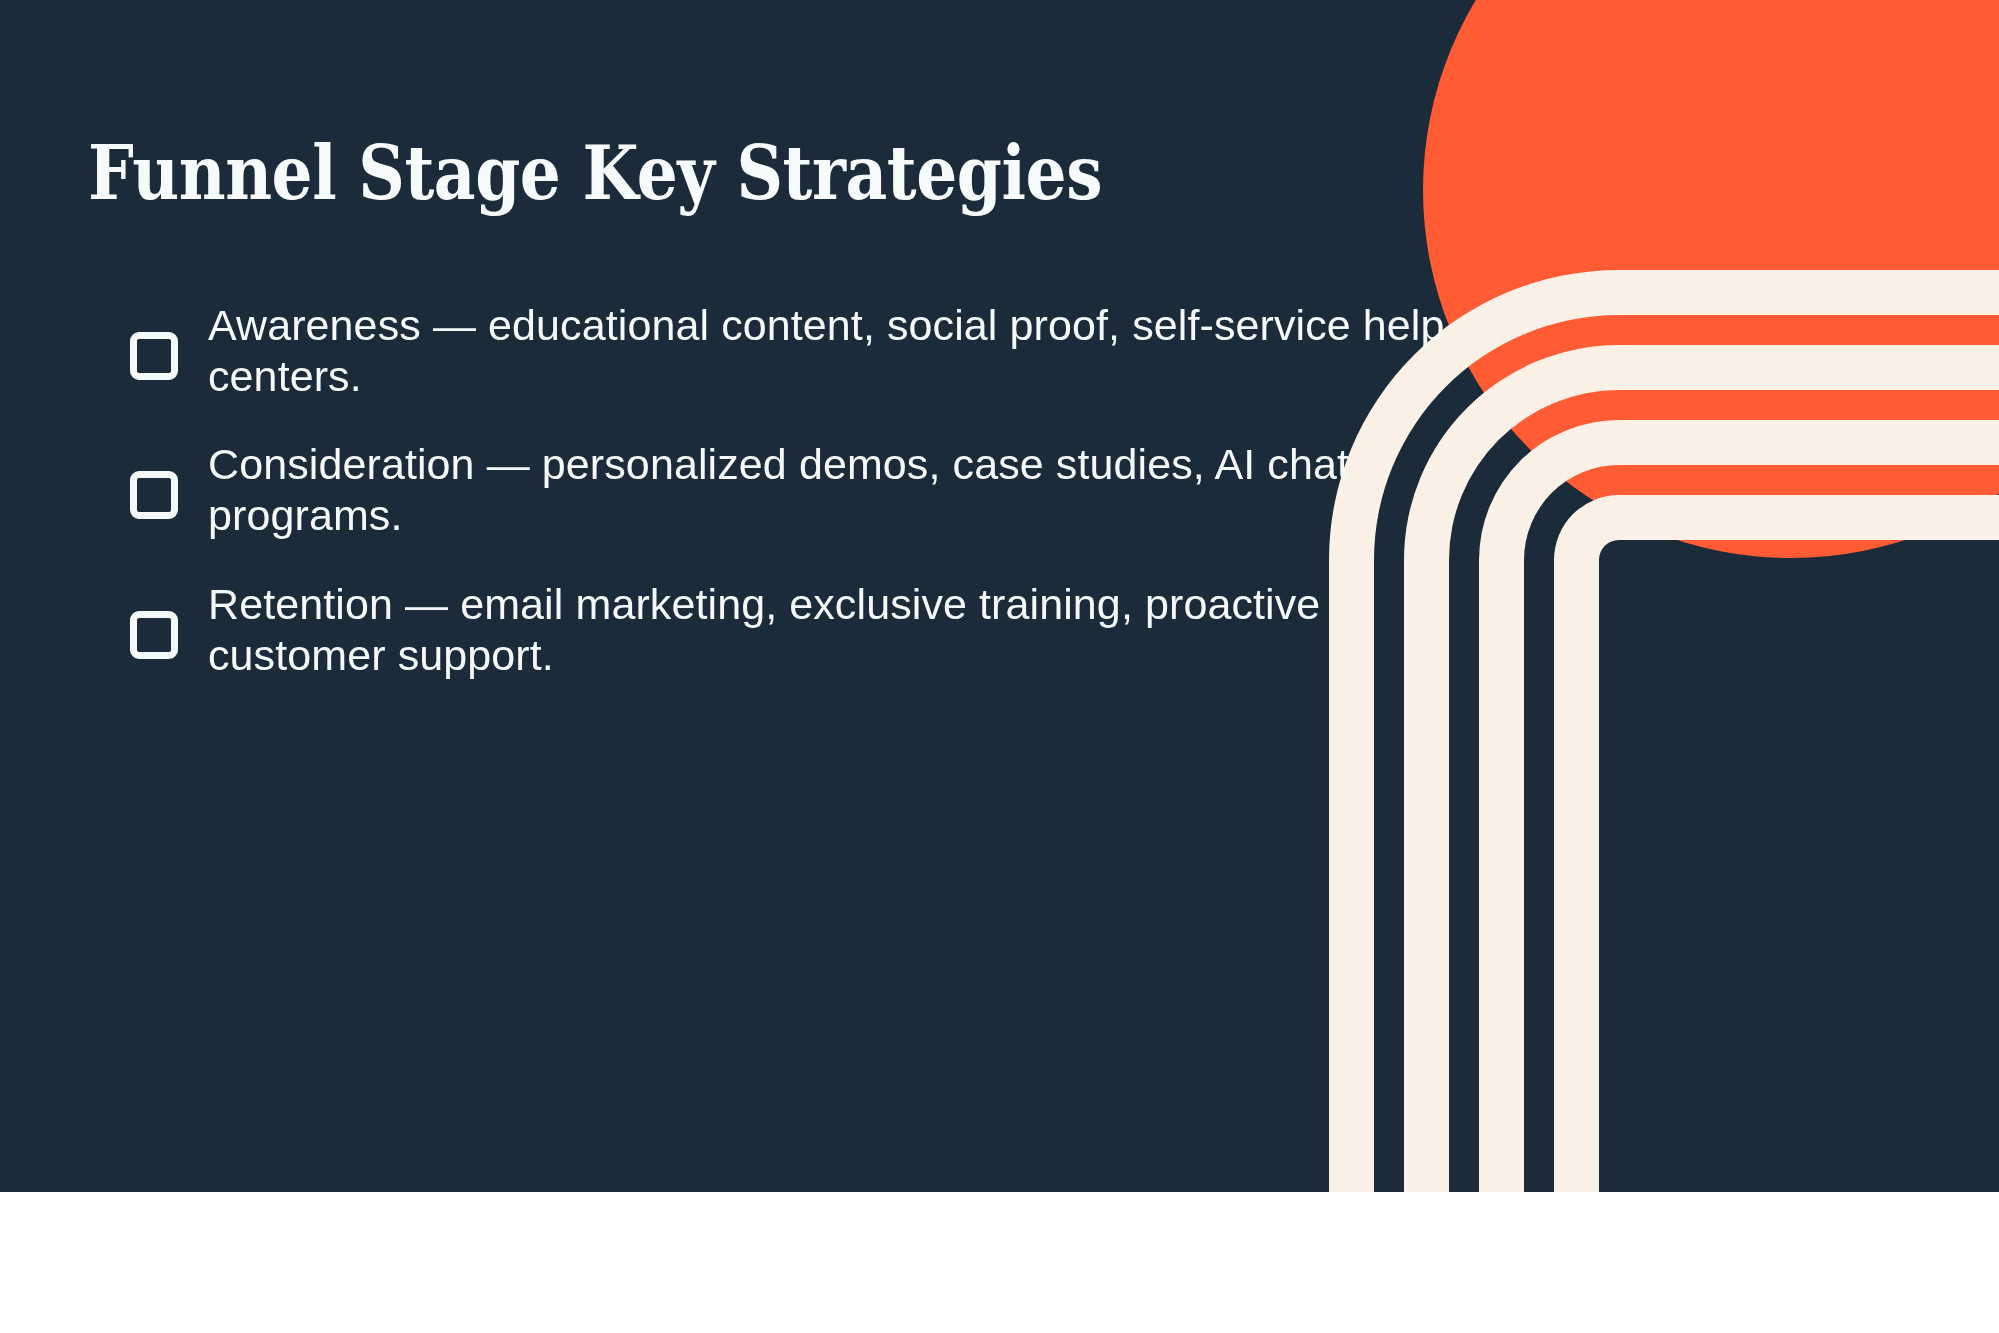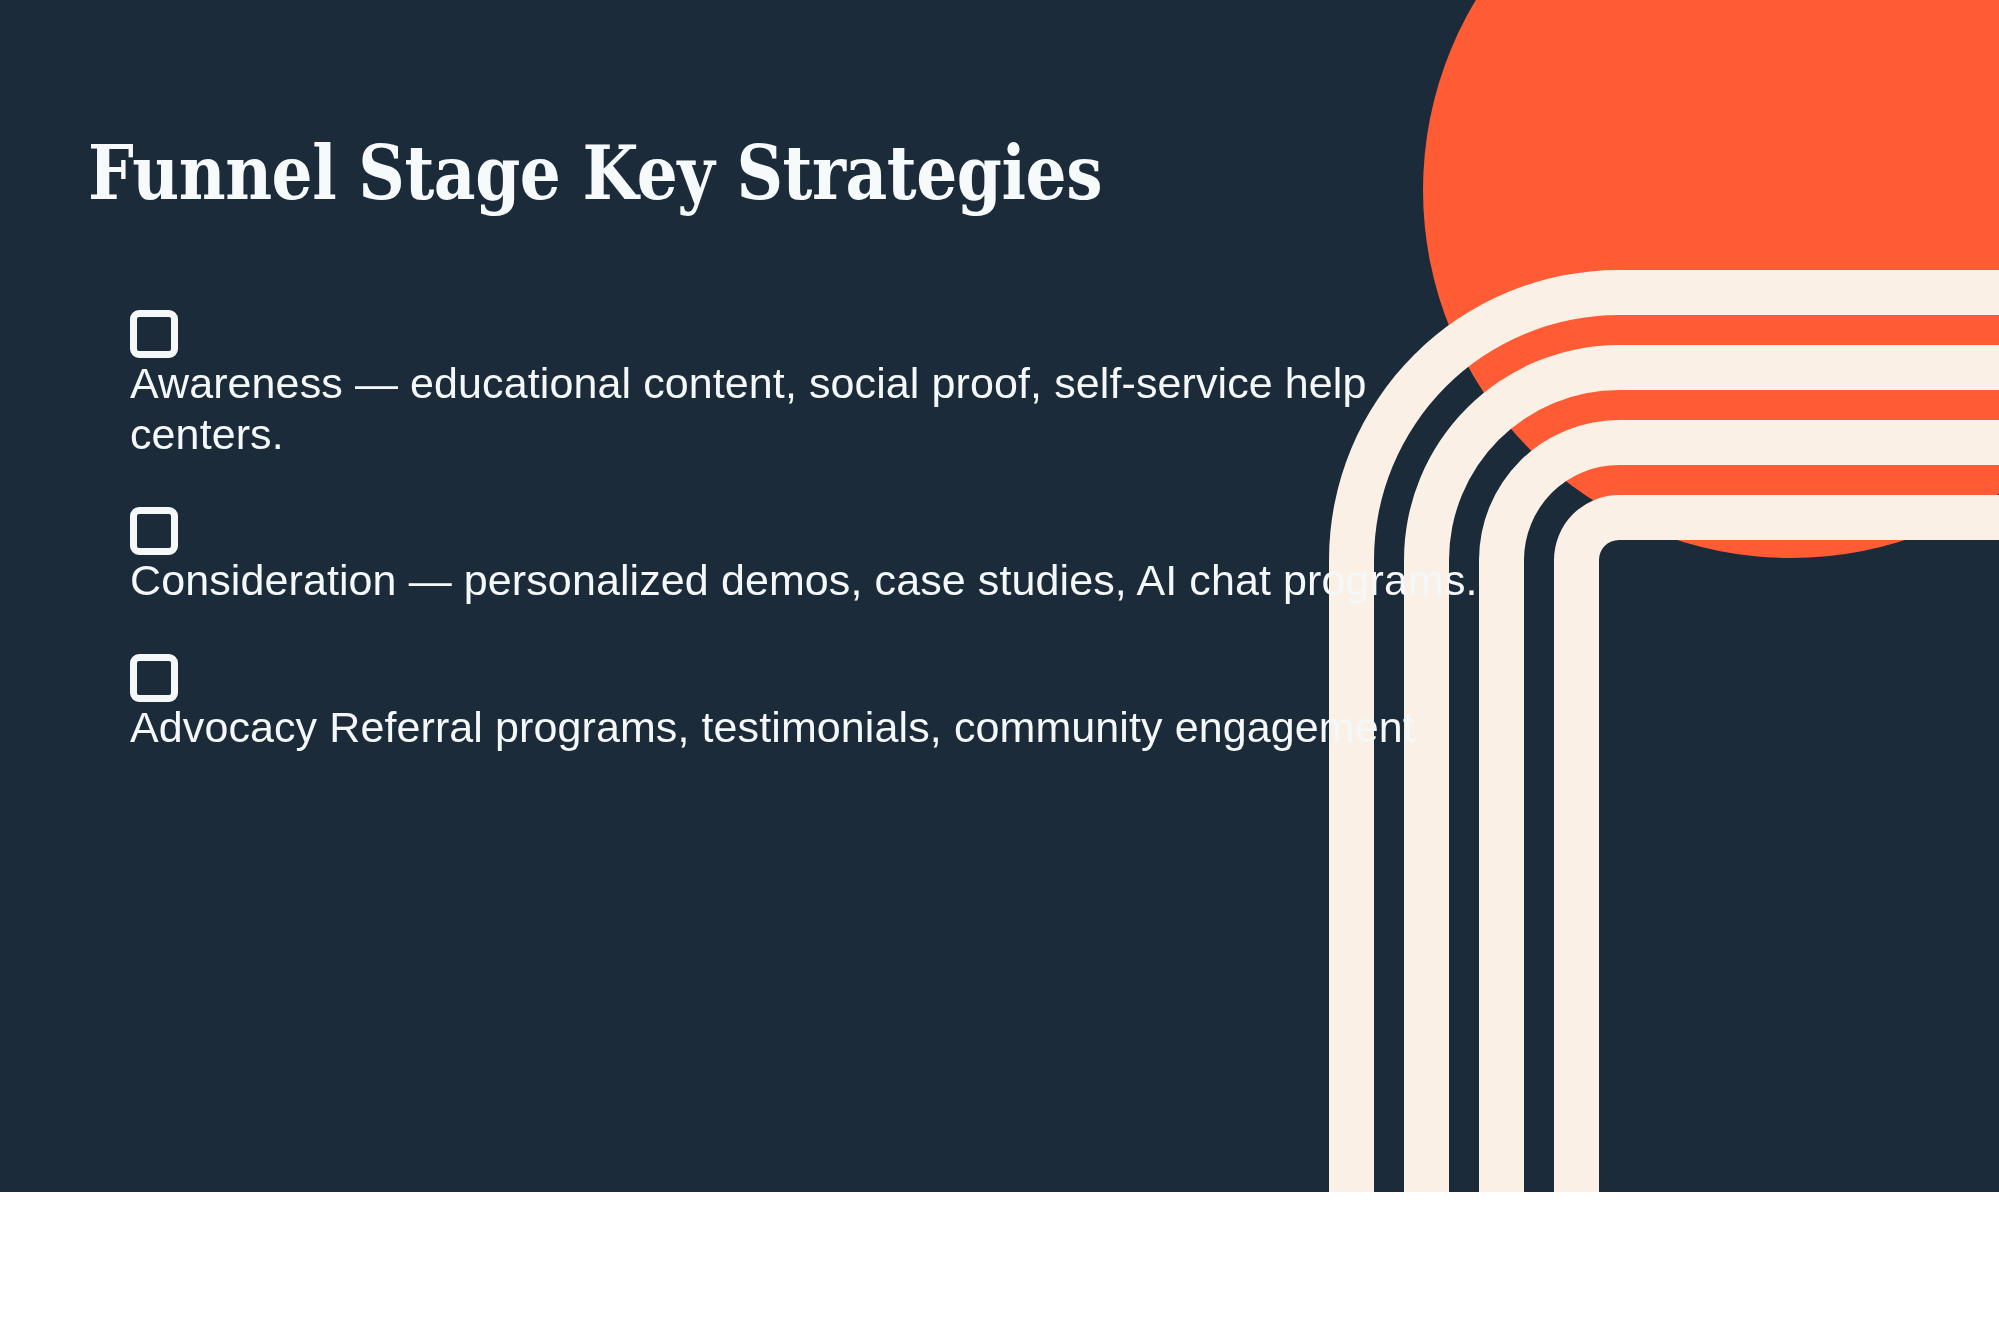--- a/index.html
+++ b/index.html
@@ -61,23 +61,22 @@
     position: absolute;
     left: 130px;
     top: 300px;
     width: 1360px;
     margin: 0;
     padding: 0;
     list-style: none;
   }
   .item {
     display: flex;
-    align-items: flex-start;
+    align-items: center;
     margin-bottom: 38px;
-    flex-direction: column;
   }
   .item:last-child { margin-bottom: 0; }
 
   .checkbox {
     flex: 0 0 auto;
     width: 34px;
     height: 34px;
     border: 7px solid #F4F8F8;
     border-radius: 9px;
     box-sizing: content-box;
@@ -147,25 +146,25 @@
         <span class="checkbox"></span>
         <span class="item-text">Awareness — educational content, social proof, self-service help centers.</span>
       </li>
 
       <li class="item">
         <span class="checkbox"></span>
         <span class="item-text">Consideration — personalized demos, case studies, AI chat programs.</span>
       </li>
 
 
-
       <li class="item">
         <span class="checkbox"></span>
-        <span class="item-text">Advocacy Referral programs, testimonials, community engagement</span>
+        <span class="item-text">Retention — email marketing, exclusive training, proactive customer support.</span>
       </li>
+
 
     </ul>
   </div>
 
   <div class="footer">
     <svg class="logo" viewBox="0 0 300 78" xmlns="http://www.w3.org/2000/svg" aria-hidden="true">
 
       <path d="M4 10 h13 v23 h24 v-23 h13 v58 h-13 v-23 h-24 v23 h-13 z" fill="#213343"></path>
 
       <path d="M64 27 h12 v24 c0 5 3 8 8 8 s8-3 8-8 v-24 h12 v41 h-12 v-4 c-3 3 -7 5 -12 5 c-10 0 -16 -7 -16 -17 z" fill="#213343"></path>

